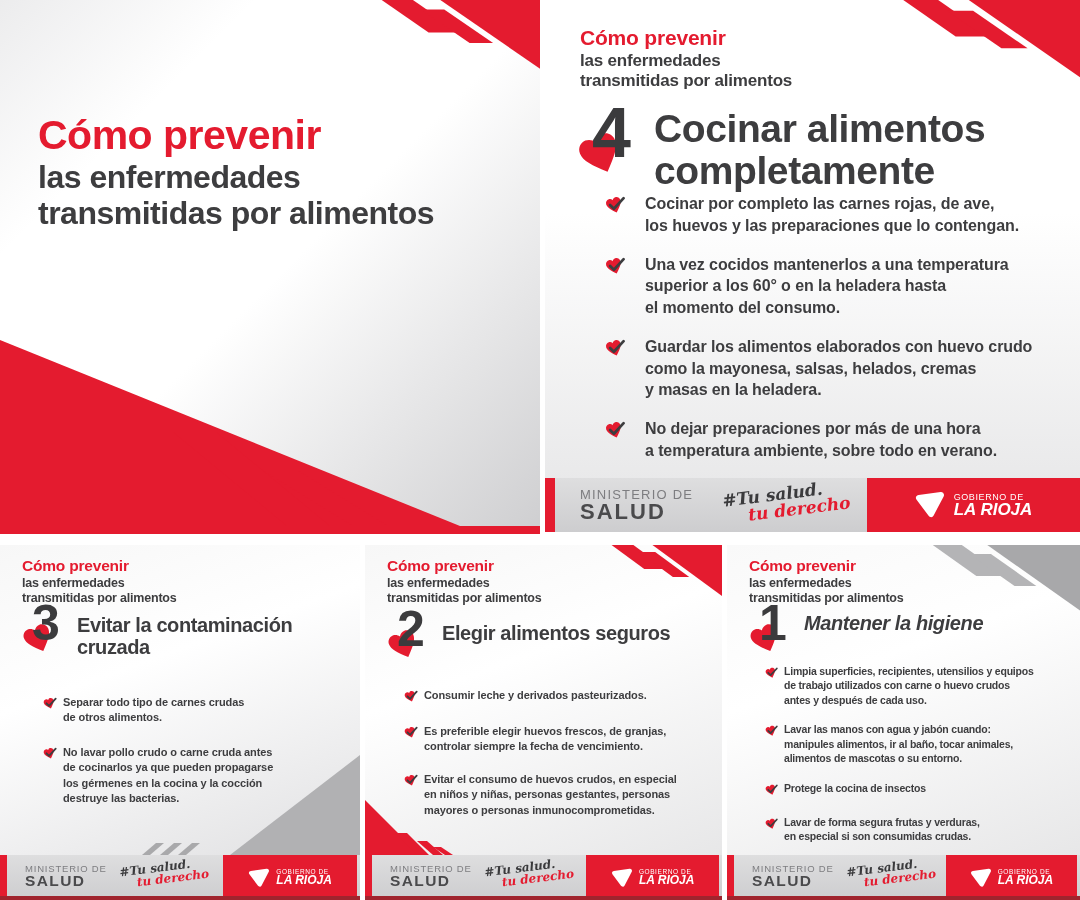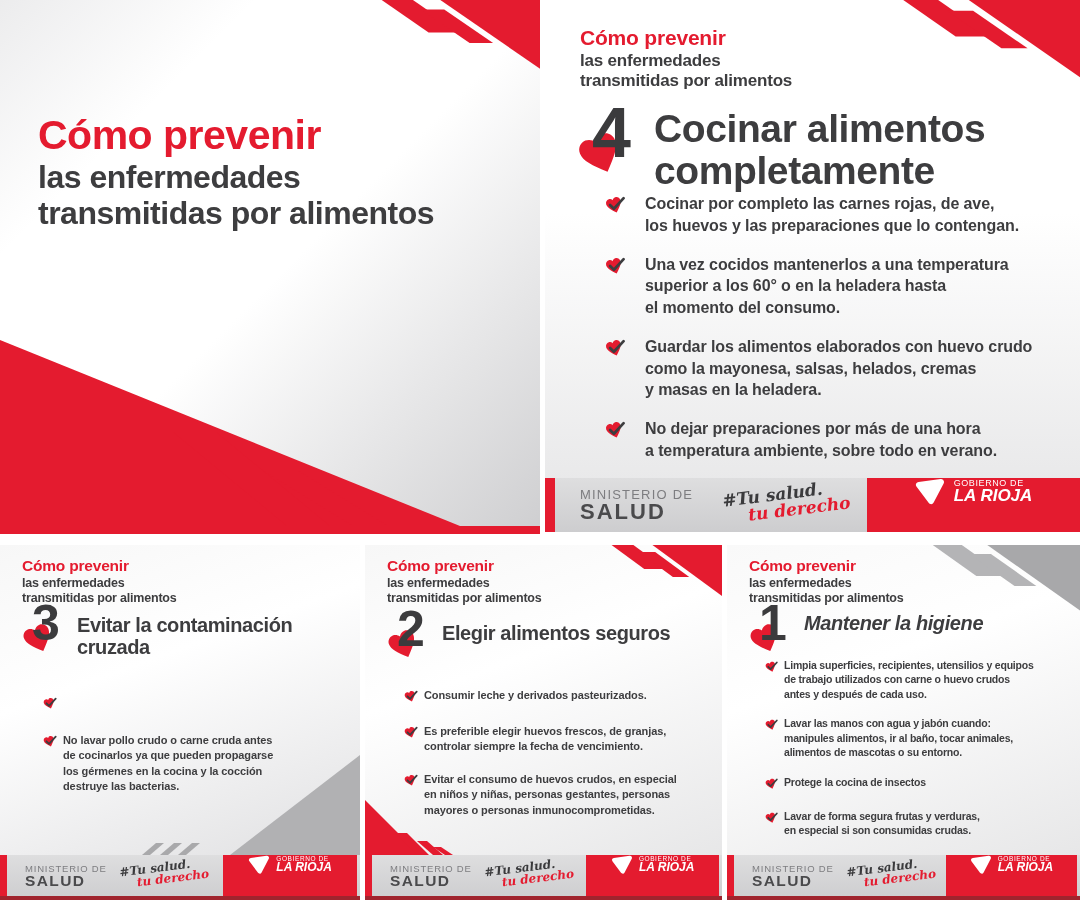--- a/index.html
+++ b/index.html
@@ -72,36 +72,36 @@
   #card4 .bicon svg { width:22px; height:21px; }
   #card4 .bullet { gap:18px; }
   #card4 .btext { font-size:16px; line-height:1.36; letter-spacing:-0.1px; }
 
   .card-sm .bicon svg { width:15px; height:14px; }
   .card-sm .bullet { gap:5px; }
   .card-sm .btext { font-size:11px; line-height:1.4; letter-spacing:-0.1px; }
 
   #card3 .bullets { left:43px; top:150px; gap:19px; width:300px; }
   #card2 .bullets { left:39px; top:143px; gap:17px; width:305px; }
-  #card1 .bullets { left:38px; top:113px; gap:15px; width:305px; }
+  #card1 .bullets { left:38px; top:119px; gap:15px; width:305px; }
   #card1 .bicon svg { width:14px; height:13px; }
   #card1 .btext { font-size:10.5px; letter-spacing:-0.2px; line-height:1.38; }
 
   
   .footer { position:absolute; left:0; right:0; }
   .footer .band { position:absolute; left:0; right:0; top:0; bottom:0;
                   background:linear-gradient(180deg,#dededf 0%,#cdcdcf 100%); }
   .footer .redstripe { position:absolute; left:0; top:0; bottom:0; background:#e41b2f; }
   .ministry { position:absolute; }
   .ministry .m1 { color:#7d7d80; letter-spacing:1.2px; font-weight:normal; }
   .ministry .m2 { color:#4a4a4c; font-weight:bold; letter-spacing:2px; line-height:0.95; }
   .slogan { position:absolute; transform:rotate(-7deg); font-family:"DejaVu Serif",serif; font-style:italic; font-weight:bold; }
   .slogan .s1 { color:#3a3a3c; }
   .slogan .s2 { color:#e41b2f; }
-  .govbox { position:absolute; top:0; bottom:0; background:#e41b2f; display:flex; align-items:flex-start; justify-content:center; }
+  .govbox { position:absolute; top:0; bottom:0; background:#e41b2f; display:flex; align-items:center; justify-content:center; }
   .gov-txt .g1 { color:#ffffff; letter-spacing:0.6px; }
   .gov-txt .g2 { color:#ffffff; font-weight:bold; font-style:italic; line-height:0.95; }
 
   #card4 .footer { top:478px; height:54px; }
   #card4 .footer .redstripe { width:10px; }
   #card4 .ministry { left:35px; top:9px; }
   #card4 .ministry .m1 { font-size:13px; }
   #card4 .ministry .m2 { font-size:22px; }
   #card4 .slogan { left:178px; top:5px; font-size:17px; }
   #card4 .slogan .s2 { margin-left:24px; margin-top:-3px; }
@@ -260,20 +260,22 @@
 cruzada</div>
     </div>
     <div class="bullets">
       <div class="bullet">
         <span class="bicon"><svg viewBox="0 0 26 24">
               <g transform="rotate(-18 11 13)">
                 <path d="M11 22 C5.4 16.4 2.2 12.7 2.2 9.1 C2.2 6.3 4.4 4.2 7 4.2 C8.8 4.2 10.3 5.2 11 6.6 C11.7 5.2 13.2 4.2 15 4.2 C17.6 4.2 19.8 6.3 19.8 9.1 C19.8 12.7 16.6 16.4 11 22 Z" fill="#e41b2f"></path>
               </g>
               <polyline points="6,12.5 10.5,17 22,4.5" fill="none" stroke="#3d3d3f" stroke-width="3.2" stroke-linecap="round" stroke-linejoin="round"></polyline>
             </svg></span>
+        <span class="btext ml">Separar todo tipo de carnes crudas
+de otros alimentos.</span>
       </div>
       <div class="bullet">
         <span class="bicon"><svg viewBox="0 0 26 24">
               <g transform="rotate(-18 11 13)">
                 <path d="M11 22 C5.4 16.4 2.2 12.7 2.2 9.1 C2.2 6.3 4.4 4.2 7 4.2 C8.8 4.2 10.3 5.2 11 6.6 C11.7 5.2 13.2 4.2 15 4.2 C17.6 4.2 19.8 6.3 19.8 9.1 C19.8 12.7 16.6 16.4 11 22 Z" fill="#e41b2f"></path>
               </g>
               <polyline points="6,12.5 10.5,17 22,4.5" fill="none" stroke="#3d3d3f" stroke-width="3.2" stroke-linecap="round" stroke-linejoin="round"></polyline>
             </svg></span>
         <span class="btext ml">No lavar pollo crudo o carne cruda antes
 de cocinarlos ya que pueden propagarse

